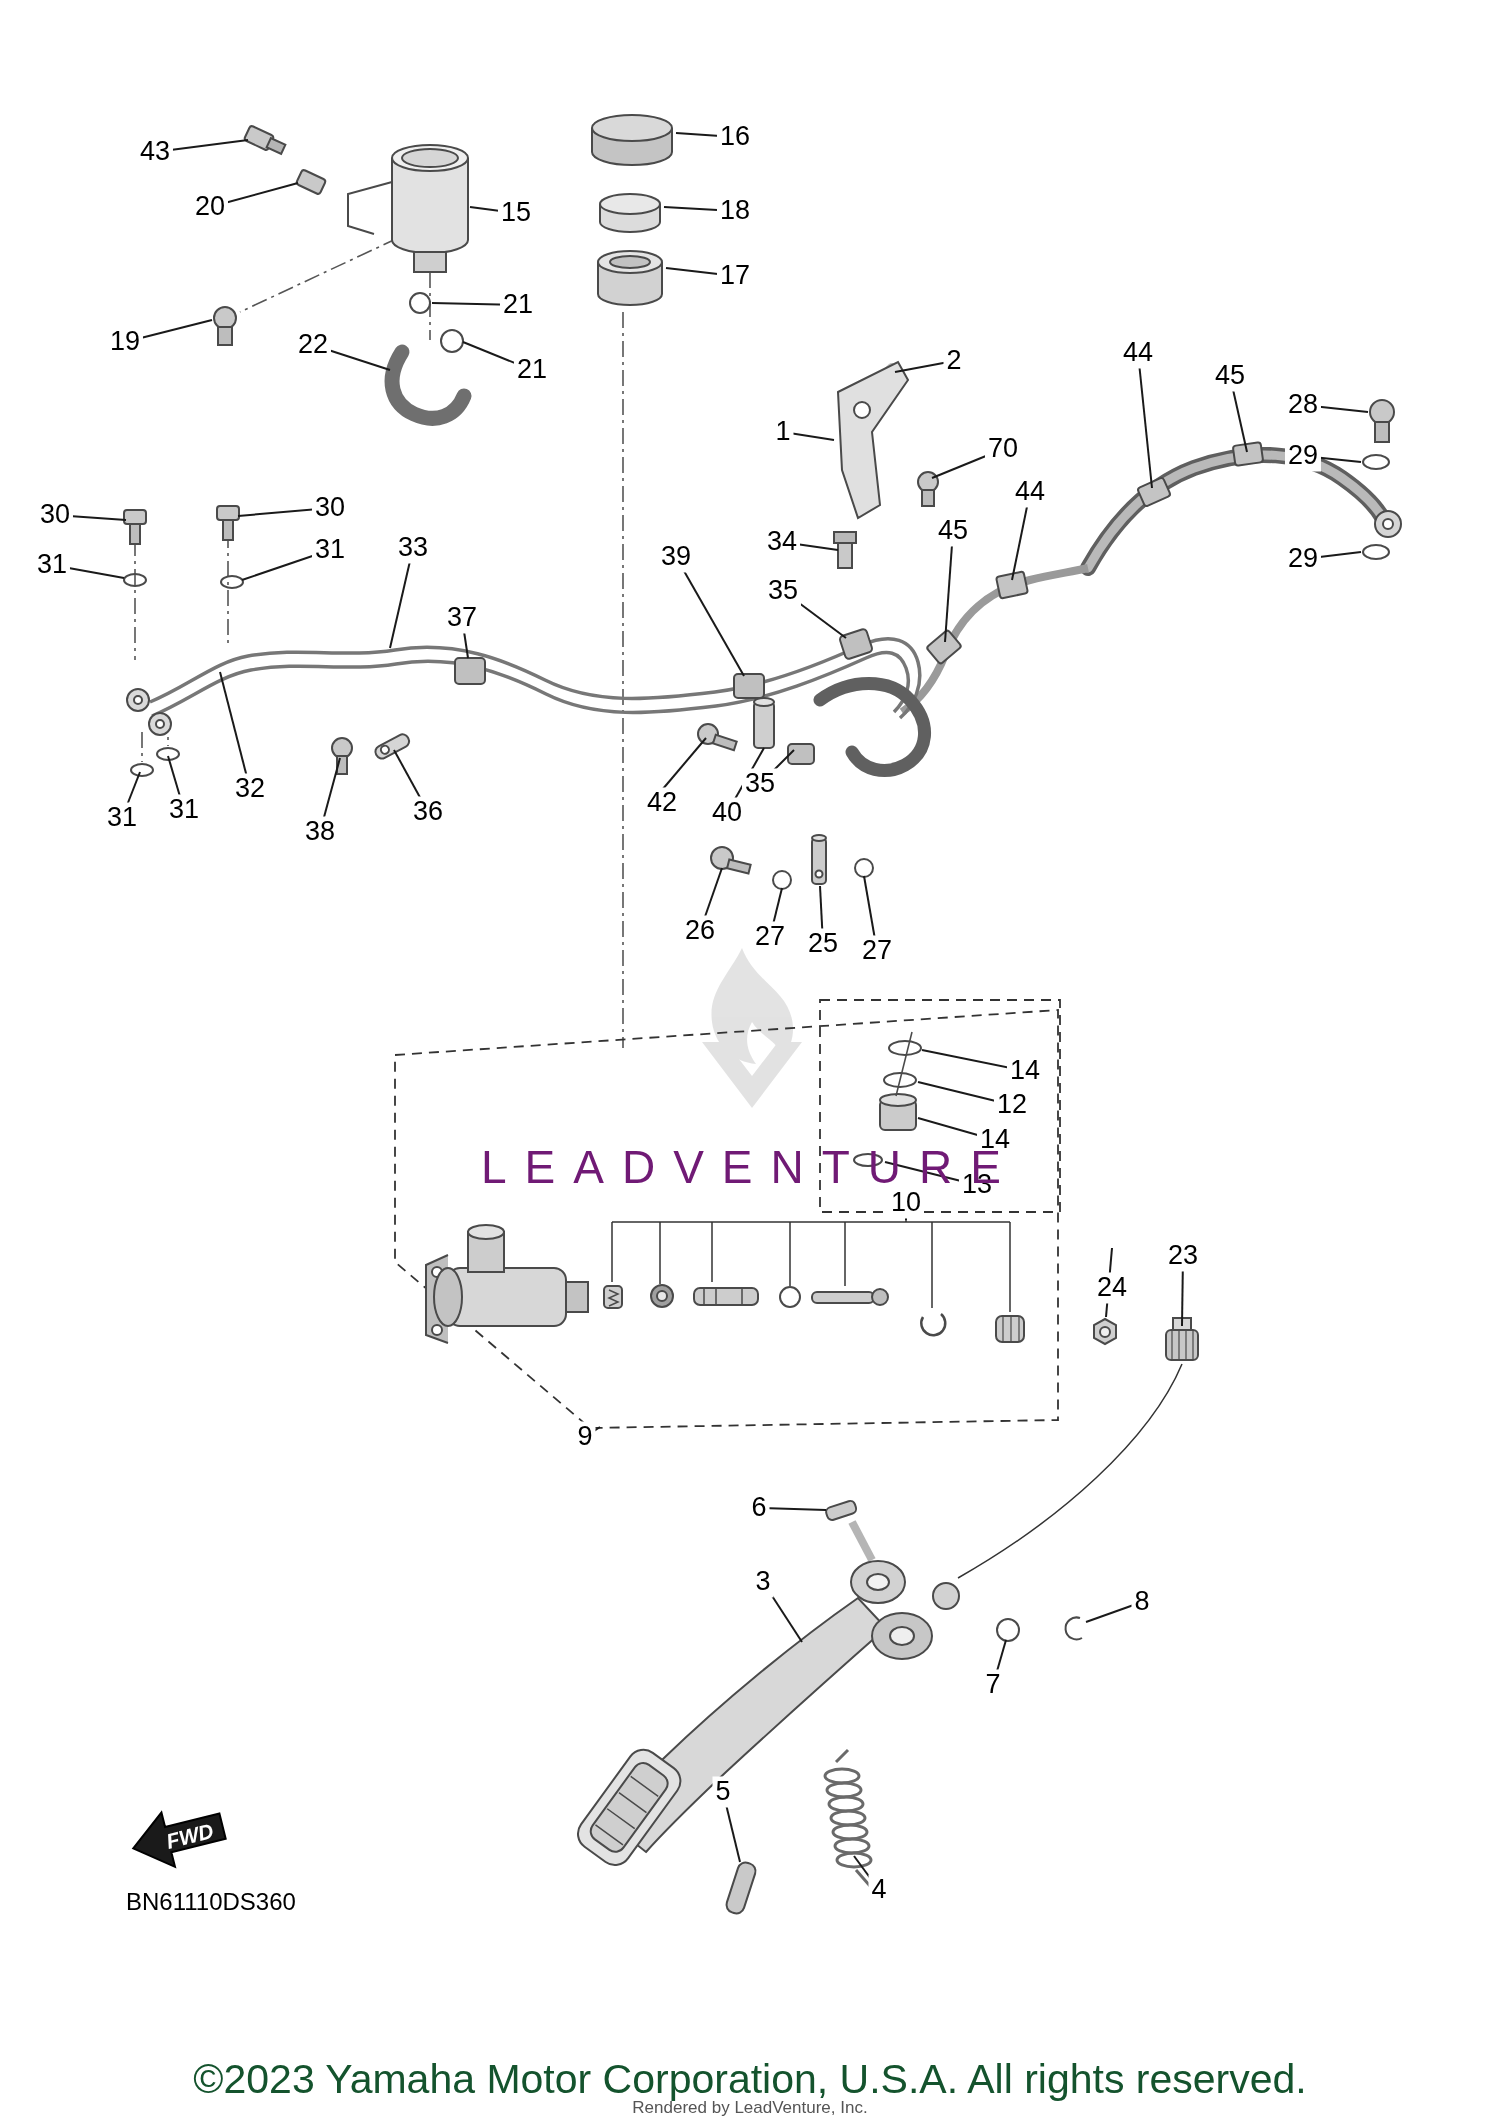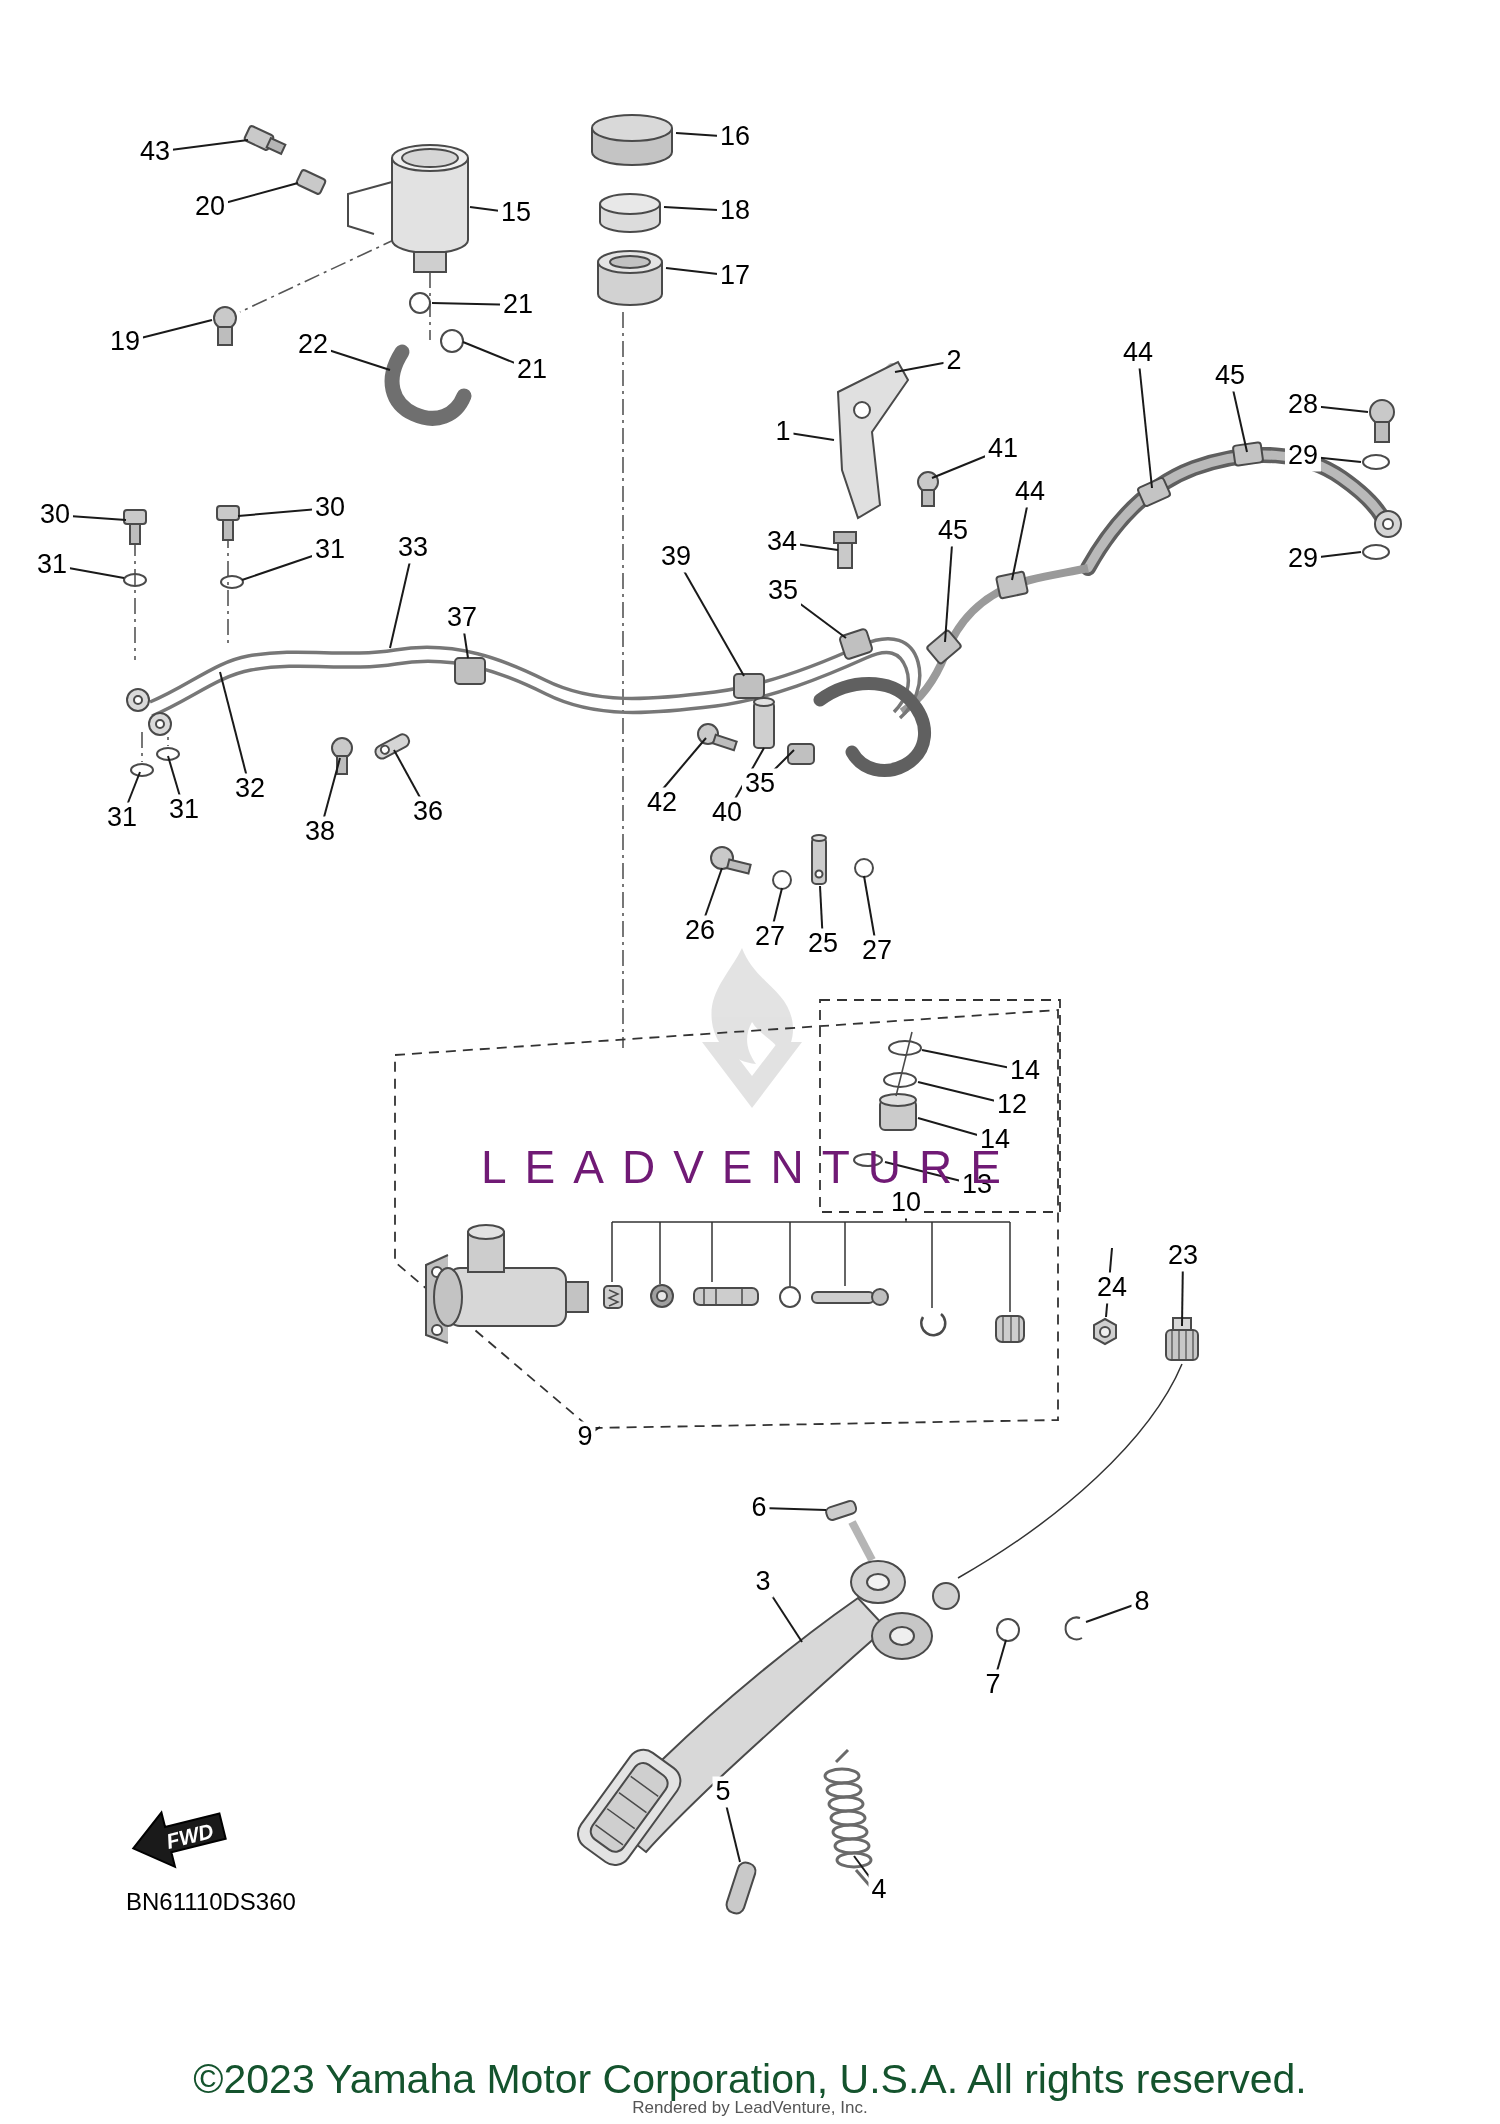--- a/index.html
+++ b/index.html
@@ -336,21 +336,21 @@
       <div class="callout" style="left: 735px; top: 276px;">17</div>
       <div class="callout" style="left: 518px; top: 305px;">21</div>
       <div class="callout" style="left: 125px; top: 342px;">19</div>
       <div class="callout" style="left: 313px; top: 345px;">22</div>
       <div class="callout" style="left: 532px; top: 370px;">21</div>
       <div class="callout" style="left: 954px; top: 361px;">2</div>
       <div class="callout" style="left: 1138px; top: 353px;">44</div>
       <div class="callout" style="left: 1230px; top: 376px;">45</div>
       <div class="callout" style="left: 1303px; top: 405px;">28</div>
       <div class="callout" style="left: 783px; top: 432px;">1</div>
-      <div class="callout" style="left: 1003px; top: 449px;">41</div>
+      <div class="callout" style="left: 1003px; top: 449px;">70</div>
       <div class="callout" style="left: 1303px; top: 456px;">29</div>
       <div class="callout" style="left: 1030px; top: 492px;">44</div>
       <div class="callout" style="left: 55px; top: 515px;">30</div>
       <div class="callout" style="left: 330px; top: 508px;">30</div>
       <div class="callout" style="left: 782px; top: 542px;">34</div>
       <div class="callout" style="left: 953px; top: 531px;">45</div>
       <div class="callout" style="left: 52px; top: 565px;">31</div>
       <div class="callout" style="left: 330px; top: 550px;">31</div>
       <div class="callout" style="left: 413px; top: 548px;">33</div>
       <div class="callout" style="left: 676px; top: 557px;">39</div>

